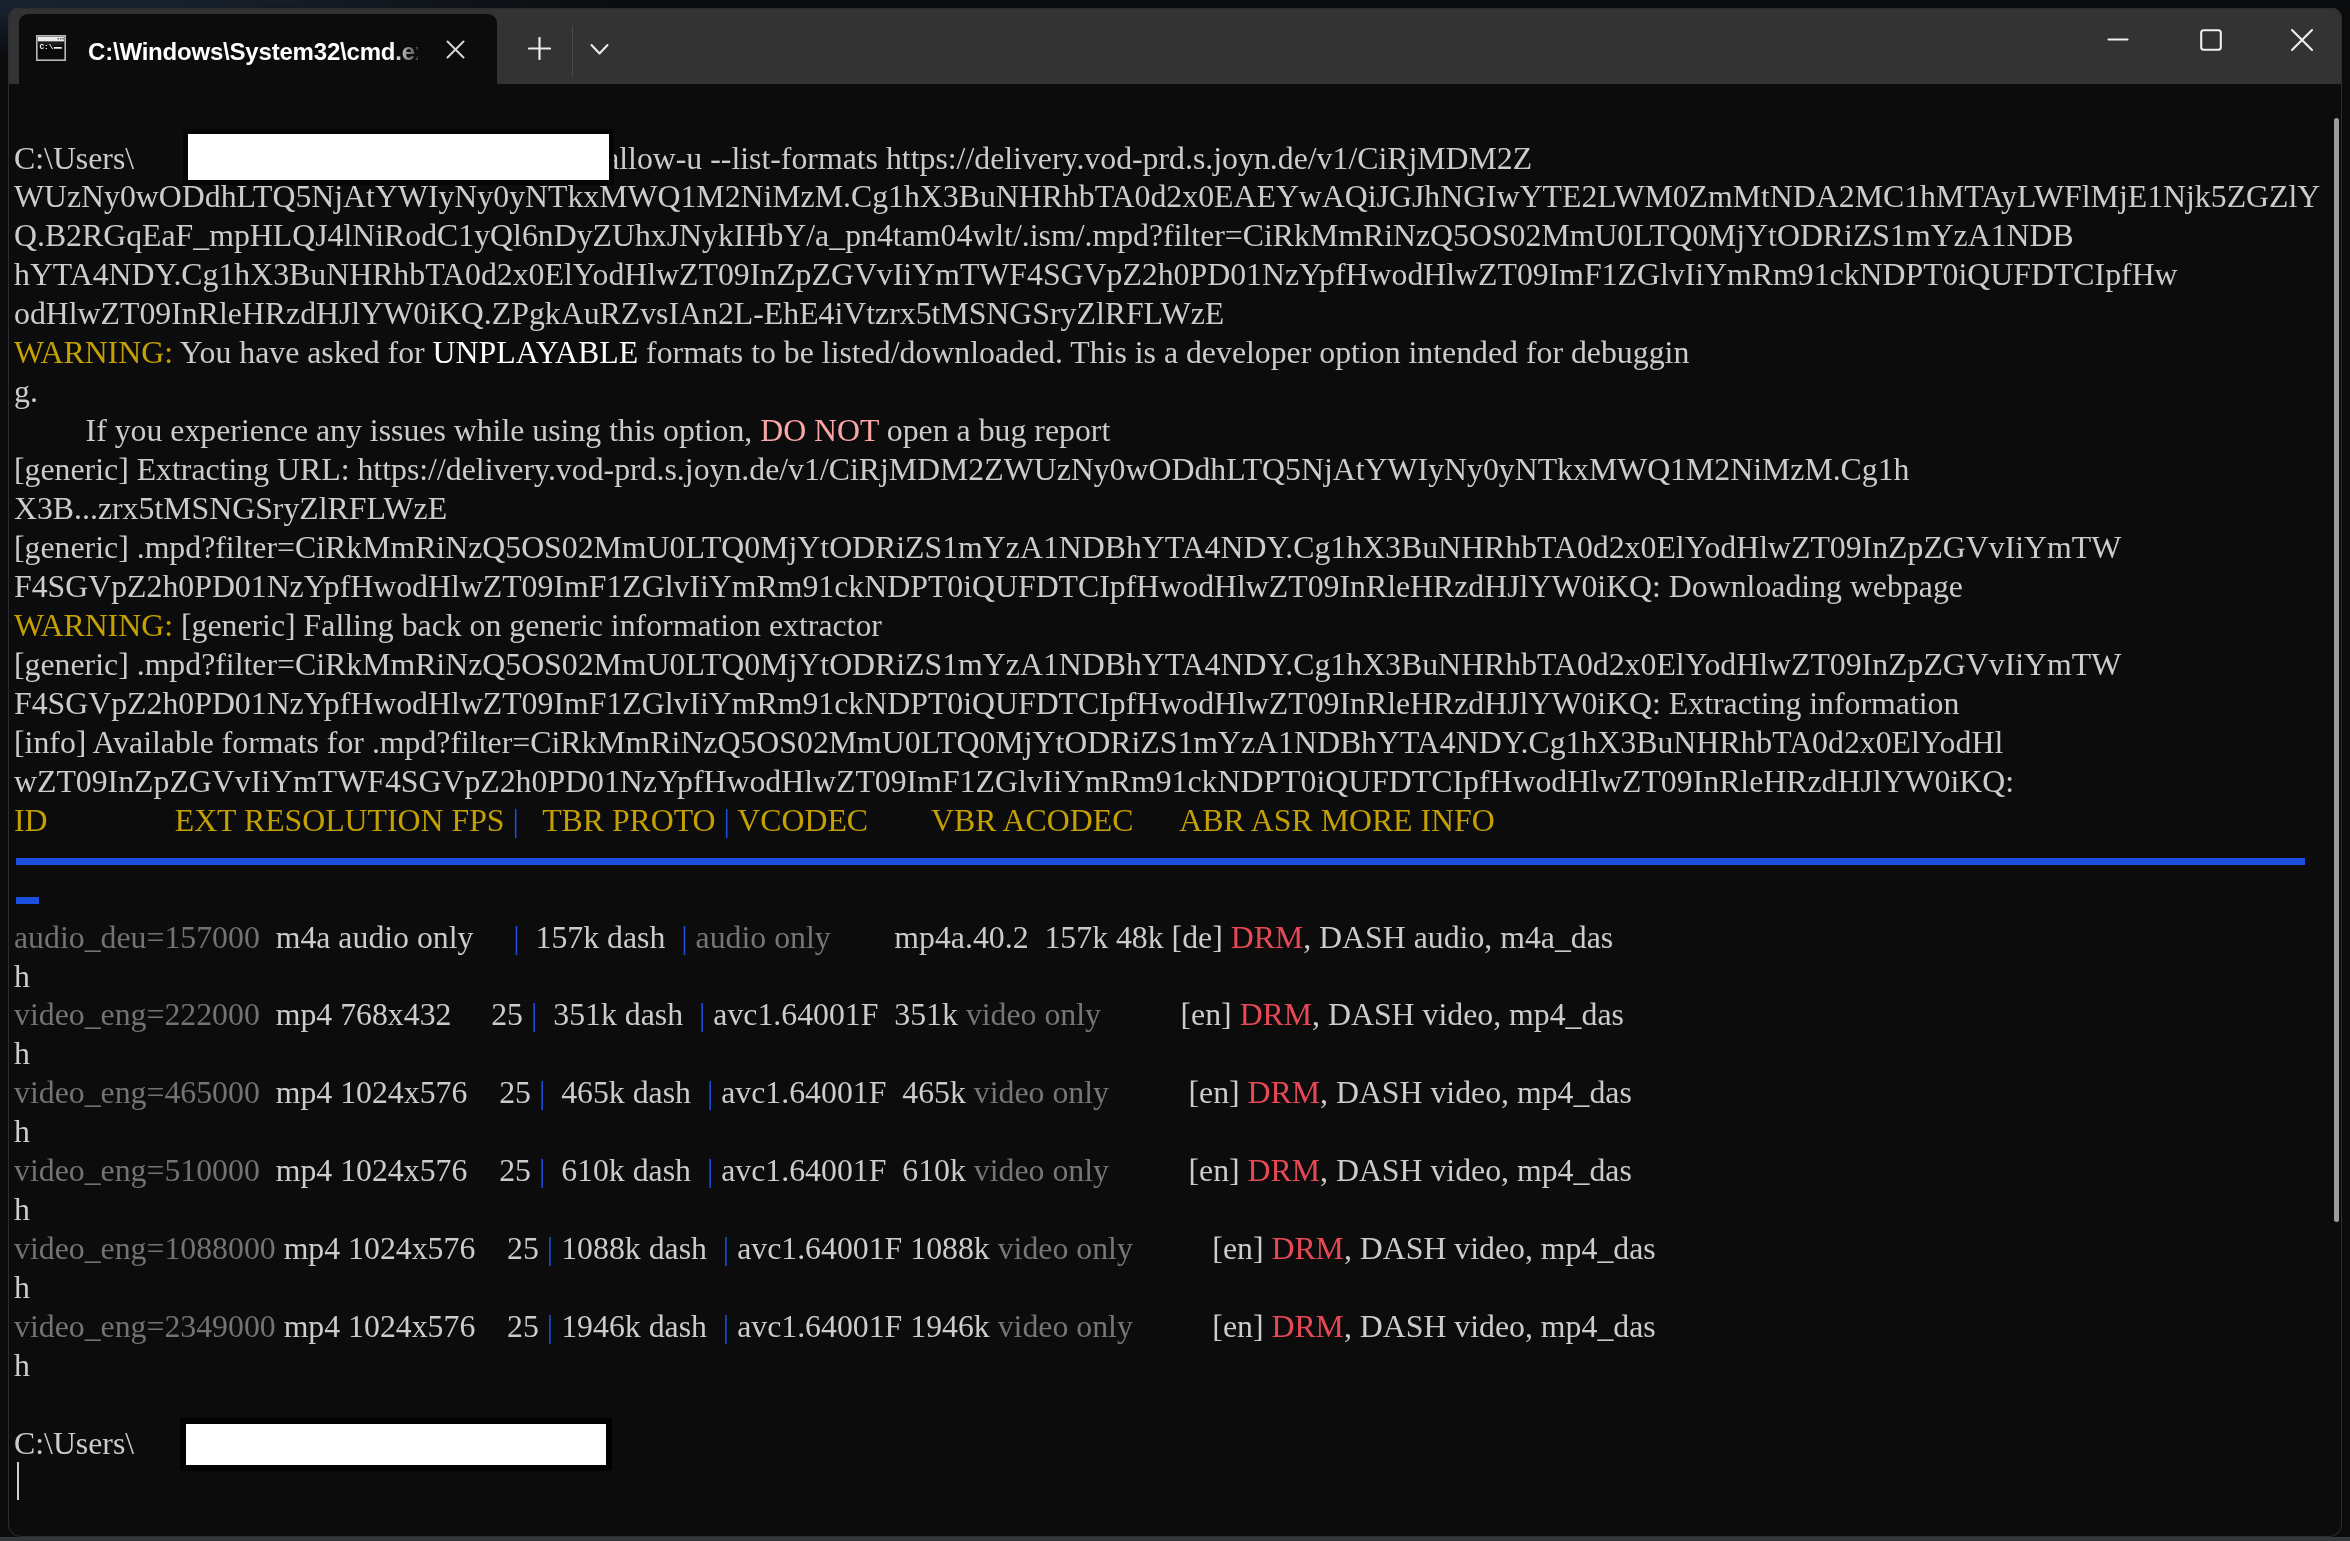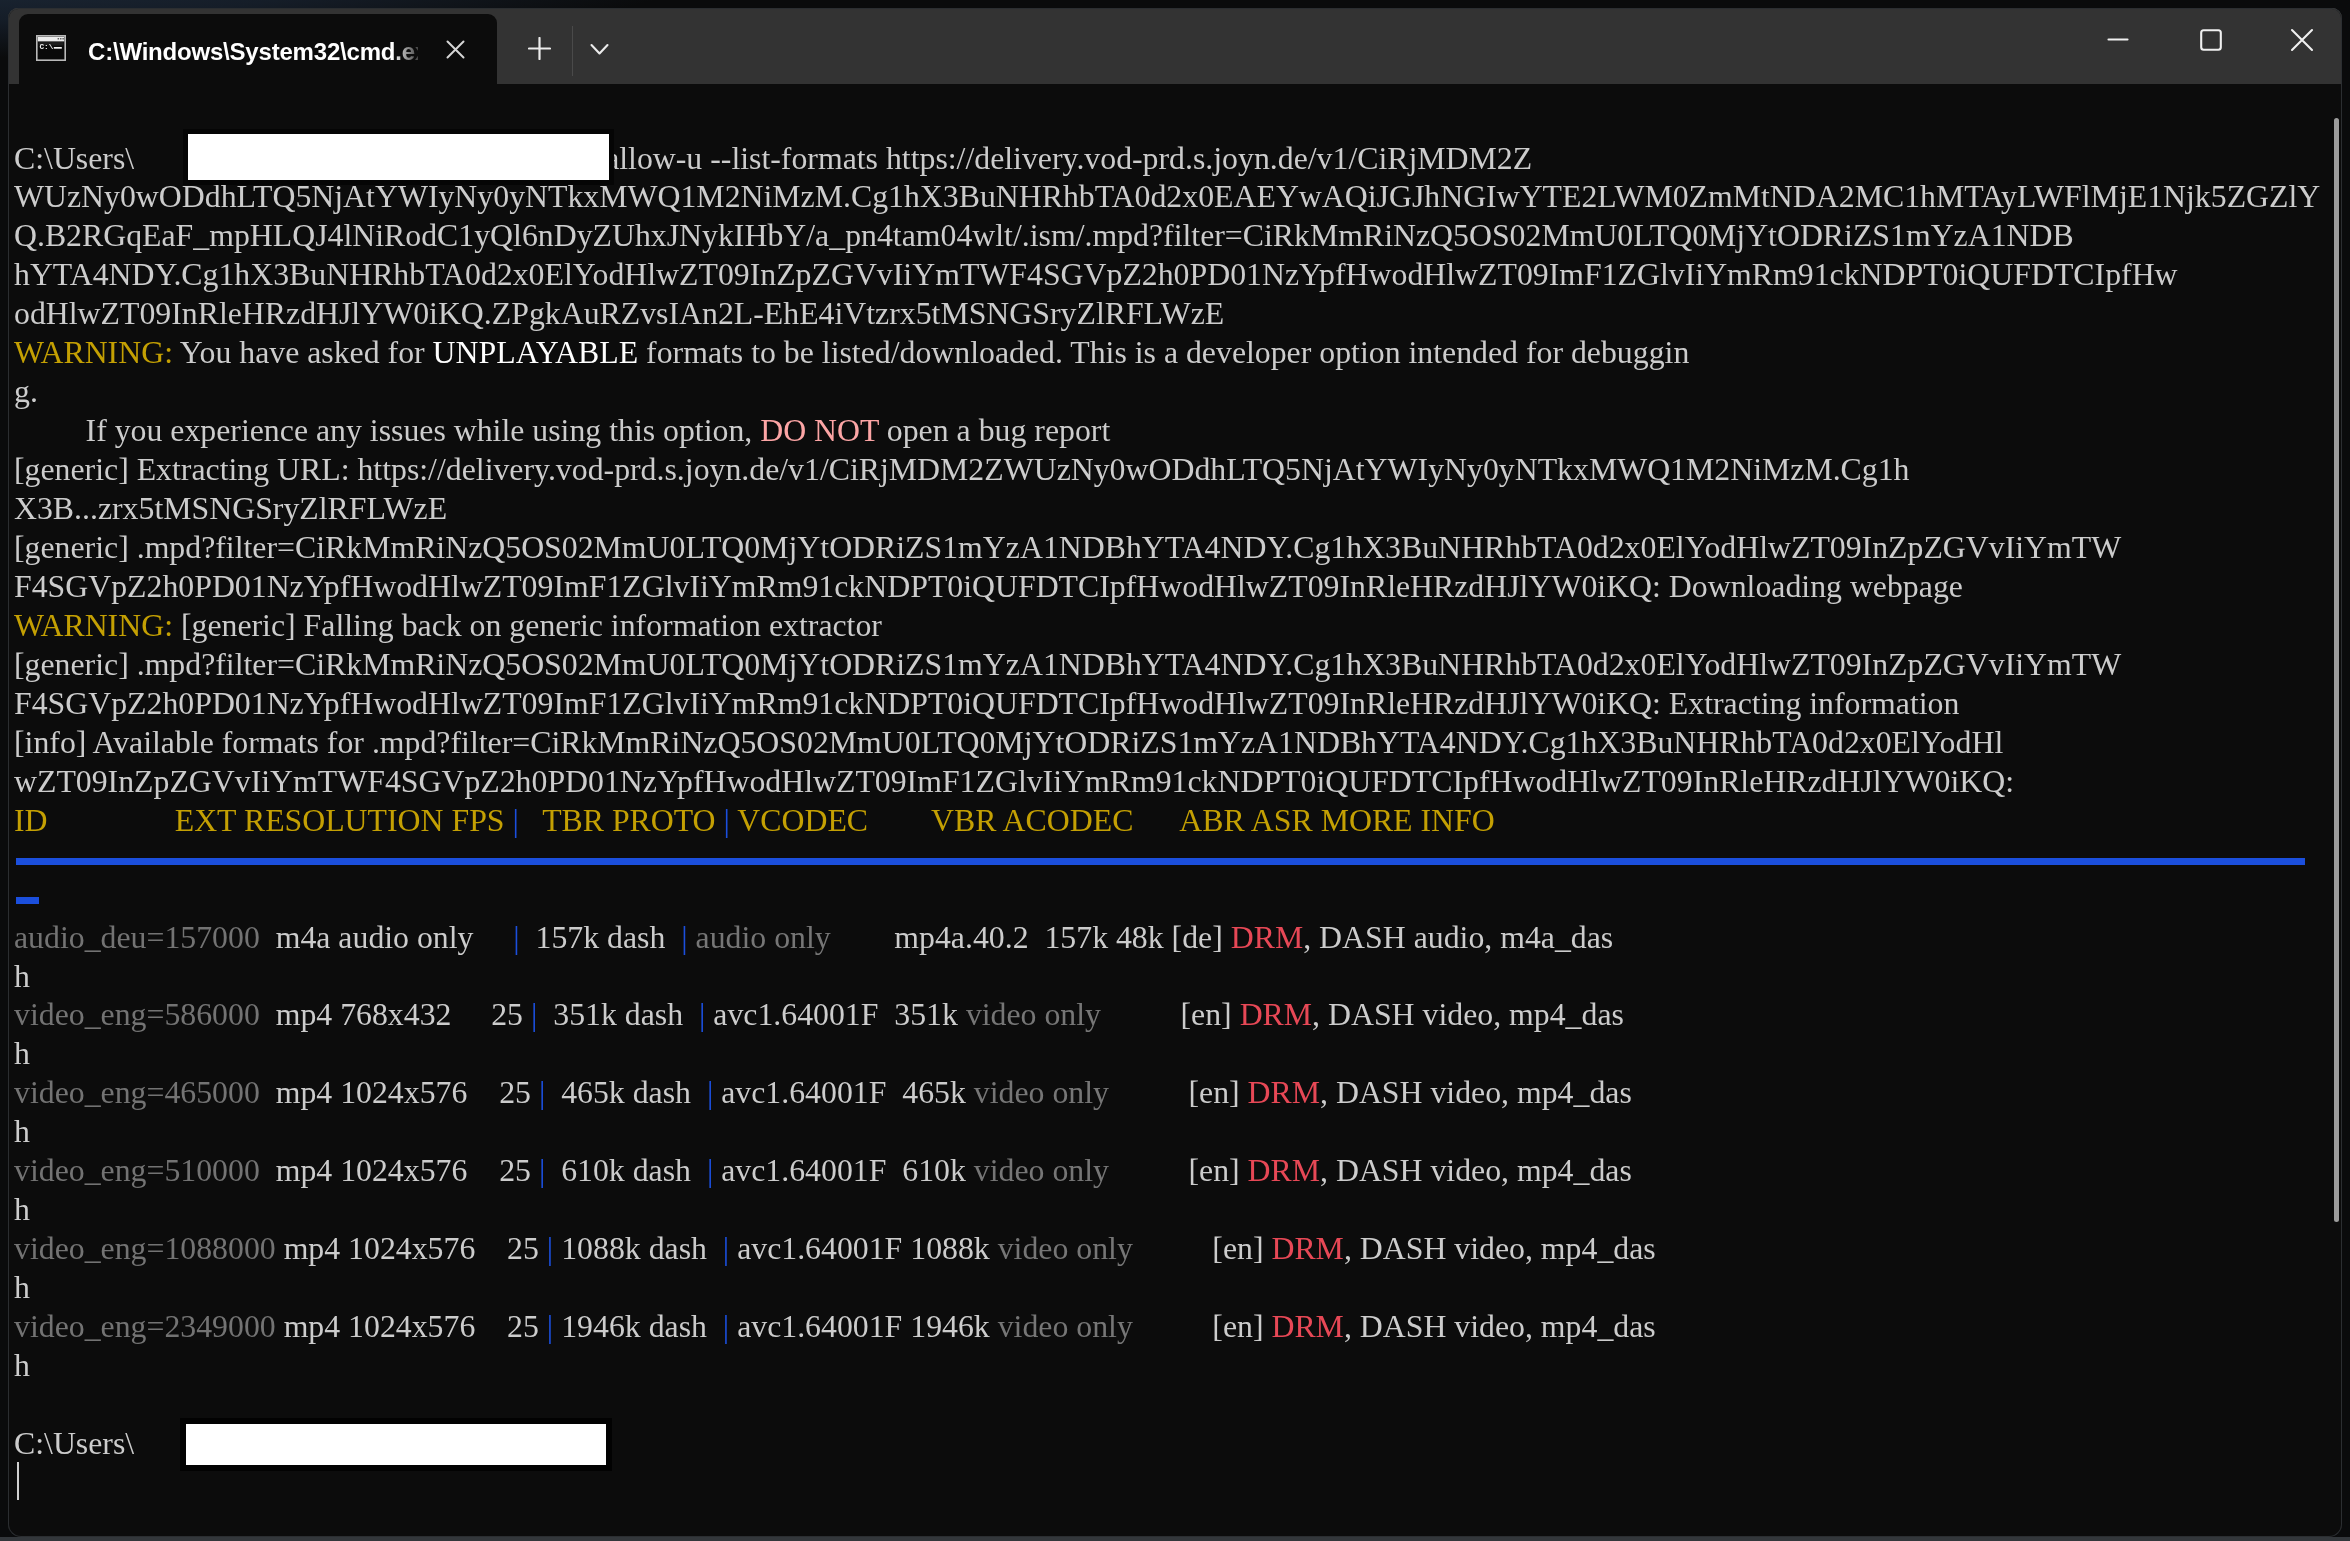--- a/index.html
+++ b/index.html
@@ -79,21 +79,21 @@
 <i class="y">WARNING:</i> [generic] Falling back on generic information extractor
 [generic] .mpd?filter=CiRkMmRiNzQ5OS02MmU0LTQ0MjYtODRiZS1mYzA1NDBhYTA4NDY.Cg1hX3BuNHRhbTA0d2x0ElYodHlwZT09InZpZGVvIiYmTW
 F4SGVpZ2h0PD01NzYpfHwodHlwZT09ImF1ZGlvIiYmRm91ckNDPT0iQUFDTCIpfHwodHlwZT09InRleHRzdHJlYW0iKQ: Extracting information
 [info] Available formats for .mpd?filter=CiRkMmRiNzQ5OS02MmU0LTQ0MjYtODRiZS1mYzA1NDBhYTA4NDY.Cg1hX3BuNHRhbTA0d2x0ElYodHl
 wZT09InZpZGVvIiYmTWF4SGVpZ2h0PD01NzYpfHwodHlwZT09ImF1ZGlvIiYmRm91ckNDPT0iQUFDTCIpfHwodHlwZT09InRleHRzdHJlYW0iKQ:
 <i class="y">ID                EXT RESOLUTION FPS </i><i class="bl">|</i><i class="y">   TBR PROTO </i><i class="bl">|</i><i class="y"> VCODEC        VBR ACODEC      ABR ASR MORE INFO</i>
 
 
 <i class="g">audio_deu=157000</i>  m4a audio only     <i class="bl">|</i>  157k dash  <i class="bl">|</i> <i class="gy">audio only</i>        mp4a.40.2  157k 48k [de] <i class="lr">DRM</i>, DASH audio, m4a_das
 h
-<i class="g">video_eng=586000</i>  mp4 768x432     25 <i class="bl">|</i>  351k dash  <i class="bl">|</i> avc1.64001F  351k <i class="gy">video only</i>          [en] <i class="lr">DRM</i>, DASH video, mp4_das
+<i class="g">video_eng=222000</i>  mp4 768x432     25 <i class="bl">|</i>  351k dash  <i class="bl">|</i> avc1.64001F  351k <i class="gy">video only</i>          [en] <i class="lr">DRM</i>, DASH video, mp4_das
 h
 <i class="g">video_eng=465000</i>  mp4 1024x576    25 <i class="bl">|</i>  465k dash  <i class="bl">|</i> avc1.64001F  465k <i class="gy">video only</i>          [en] <i class="lr">DRM</i>, DASH video, mp4_das
 h
 <i class="g">video_eng=510000</i>  mp4 1024x576    25 <i class="bl">|</i>  610k dash  <i class="bl">|</i> avc1.64001F  610k <i class="gy">video only</i>          [en] <i class="lr">DRM</i>, DASH video, mp4_das
 h
 <i class="g">video_eng=1088000</i> mp4 1024x576    25 <i class="bl">|</i> 1088k dash  <i class="bl">|</i> avc1.64001F 1088k <i class="gy">video only</i>          [en] <i class="lr">DRM</i>, DASH video, mp4_das
 h
 <i class="g">video_eng=2349000</i> mp4 1024x576    25 <i class="bl">|</i> 1946k dash  <i class="bl">|</i> avc1.64001F 1946k <i class="gy">video only</i>          [en] <i class="lr">DRM</i>, DASH video, mp4_das
 h
 

